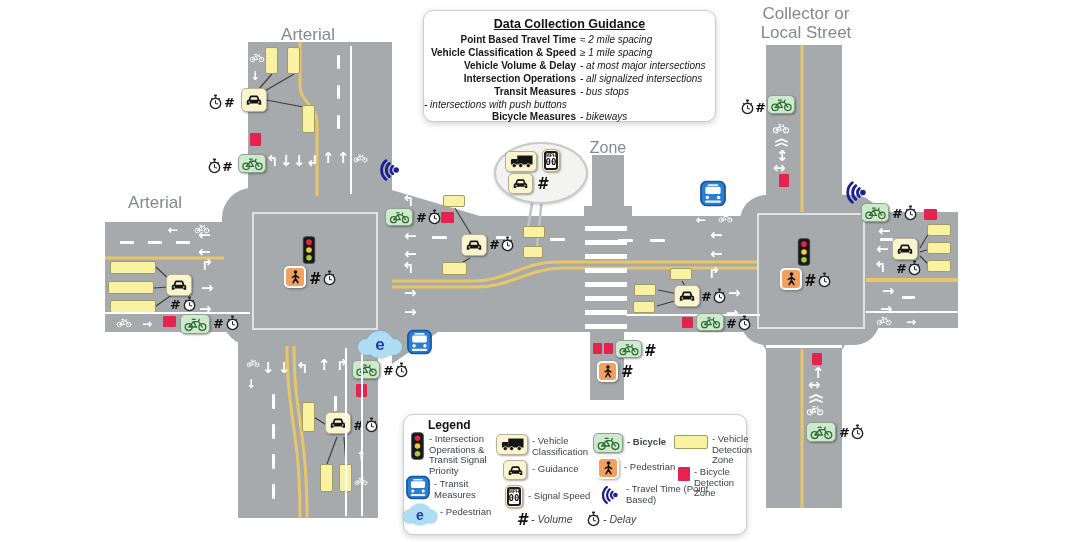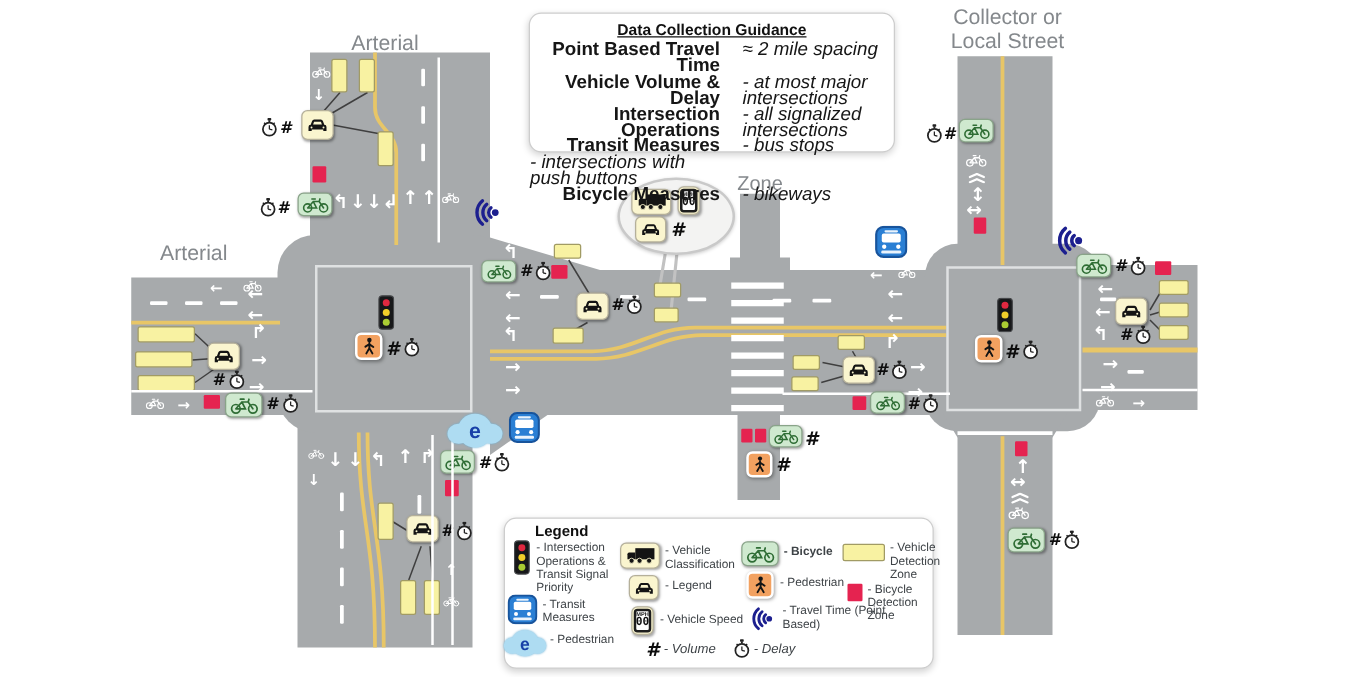--- a/index.html
+++ b/index.html
@@ -27,21 +27,21 @@
   .sunit{font-size:4.5px;font-weight:700;line-height:1;color:#111;}
   .sval{font-size:9px;font-weight:800;line-height:1;color:#111;font-family:"DejaVu Sans Mono",monospace;}
   .cloud{position:absolute;filter:drop-shadow(0 0 1px #6fb0d4);}
   .cloud .cb{position:absolute;background:#aedcf2;border-radius:50%;}
   .cloud .e{position:absolute;inset:0;display:flex;align-items:center;justify-content:center;
             color:#1840a8;font-weight:800;font-size:17px;}
   .roadlbl{position:absolute;color:#84888c;font-size:17px;line-height:19px;text-align:center;}
   .panel{position:absolute;background:#fff;border:1px solid #cdcdcd;border-radius:10px;
          box-shadow:0 2px 6px rgba(0,0,0,.18);box-sizing:border-box;}
   .g-title{text-align:center;font-size:12.5px;font-weight:800;text-decoration:underline;color:#111;margin:6px 0 3px 0;}
-  .g-row{display:grid;grid-template-columns:152px 1fr;column-gap:18px;font-size:15px;line-height:12.9px;color:#161616;}
+  .g-row{display:grid;grid-template-columns:152px 1fr;column-gap:4px;font-size:10px;line-height:12.9px;color:#161616;}
   .g-label{text-align:right;font-weight:700;}
   .g-value{font-style:italic;}
   .l-title{position:absolute;font-size:12px;font-weight:800;color:#101010;}
   .l-lbl{position:absolute;font-size:9.5px;line-height:10.5px;color:#3e4347;}
   .l-lbl.it{font-style:italic;font-size:10.5px;}
   .balloon{position:absolute;background:#f3f3f2;border:2px solid #c9c9c9;border-radius:50%;box-shadow:0 1px 3px rgba(0,0,0,.2);}
   svg.sym{display:block;overflow:visible;}
 </style>
 </head>
 <body>
@@ -529,20 +529,24 @@
     </svg>
   <span class="arr sm" style="left:906px;top:316px;">→</span>
 
   <div class="panel" style="left:423px;top:10px;width:293px;height:112px;">
     <div class="g-title">Data Collection Guidance</div>
     <div class="g-row">
         <span class="g-label">Point Based Travel Time</span>
         <span class="g-value">≈ 2 mile spacing</span>
       </div>
     <div class="g-row">
+        <span class="g-label">Vehicle Classification &amp; Speed</span>
+        <span class="g-value">≥ 1 mile spacing</span>
+      </div>
+    <div class="g-row">
         <span class="g-label">Vehicle Volume &amp; Delay</span>
         <span class="g-value">- at most major intersections</span>
       </div>
     <div class="g-row">
         <span class="g-label">Intersection Operations</span>
         <span class="g-value">- all signalized intersections</span>
       </div>
     <div class="g-row">
         <span class="g-label">Transit Measures</span>
         <span class="g-value">- bus stops</span>
@@ -577,28 +581,28 @@
         <svg class="sym" width="27" height="17" viewBox="0 0 30 20">
           <use href="#sym-truck"></use>
         </svg>
       </div>
     <div class="l-lbl" style="left:128px;top:21px;width:72px;">- Vehicle Classification</div>
     <div class="chip" style="left:99px;top:45px;width:24px;height:20px;">
         <svg class="sym" width="19" height="15" viewBox="0 0 24 20">
           <use href="#sym-car"></use>
         </svg>
       </div>
-    <div class="l-lbl" style="left:128px;top:49px;width:60px;">- Legend</div>
+    <div class="l-lbl" style="left:128px;top:49px;width:60px;">- Guidance</div>
     <div class="chip chip-speed" style="left:101px;top:70px;width:18px;height:23px;">
       <div class="sface">
           <span class="sunit">MPH</span>
           <span class="sval">00</span>
         </div>
     </div>
-    <div class="l-lbl" style="left:124px;top:76px;width:72px;">- Vehicle Speed</div>
+    <div class="l-lbl" style="left:124px;top:76px;width:72px;">- Signal Speed</div>
     <div class="chip chip-bike" style="left:189px;top:18px;width:30px;height:20px;">
         <svg class="sym" width="25" height="16" viewBox="0 0 30 20">
           <use href="#sym-bike"></use>
         </svg>
       </div>
     <div class="l-lbl" style="left:223px;top:22px;width:55px;font-weight:bold;">- Bicycle</div>
     <div class="chip chip-ped" style="left:193px;top:42px;width:22px;height:22px;">
         <svg class="sym" width="15" height="16" viewBox="0 0 20 20">
           <use href="#sym-ped"></use>
         </svg>

